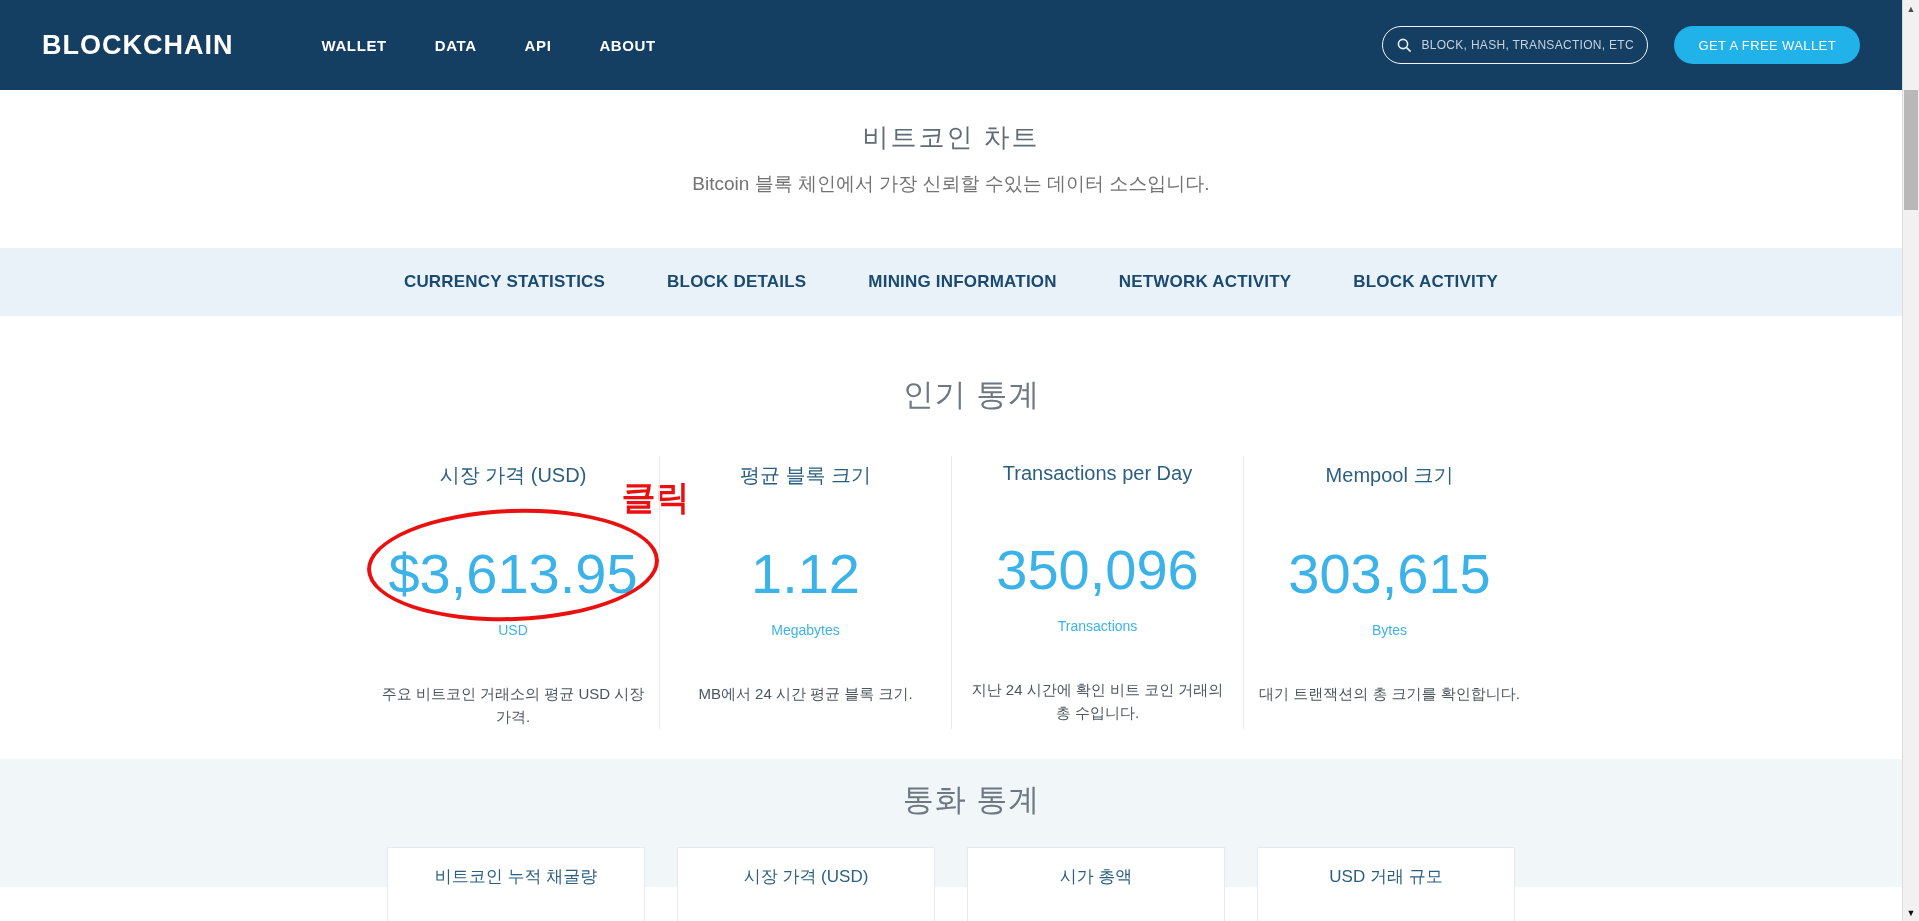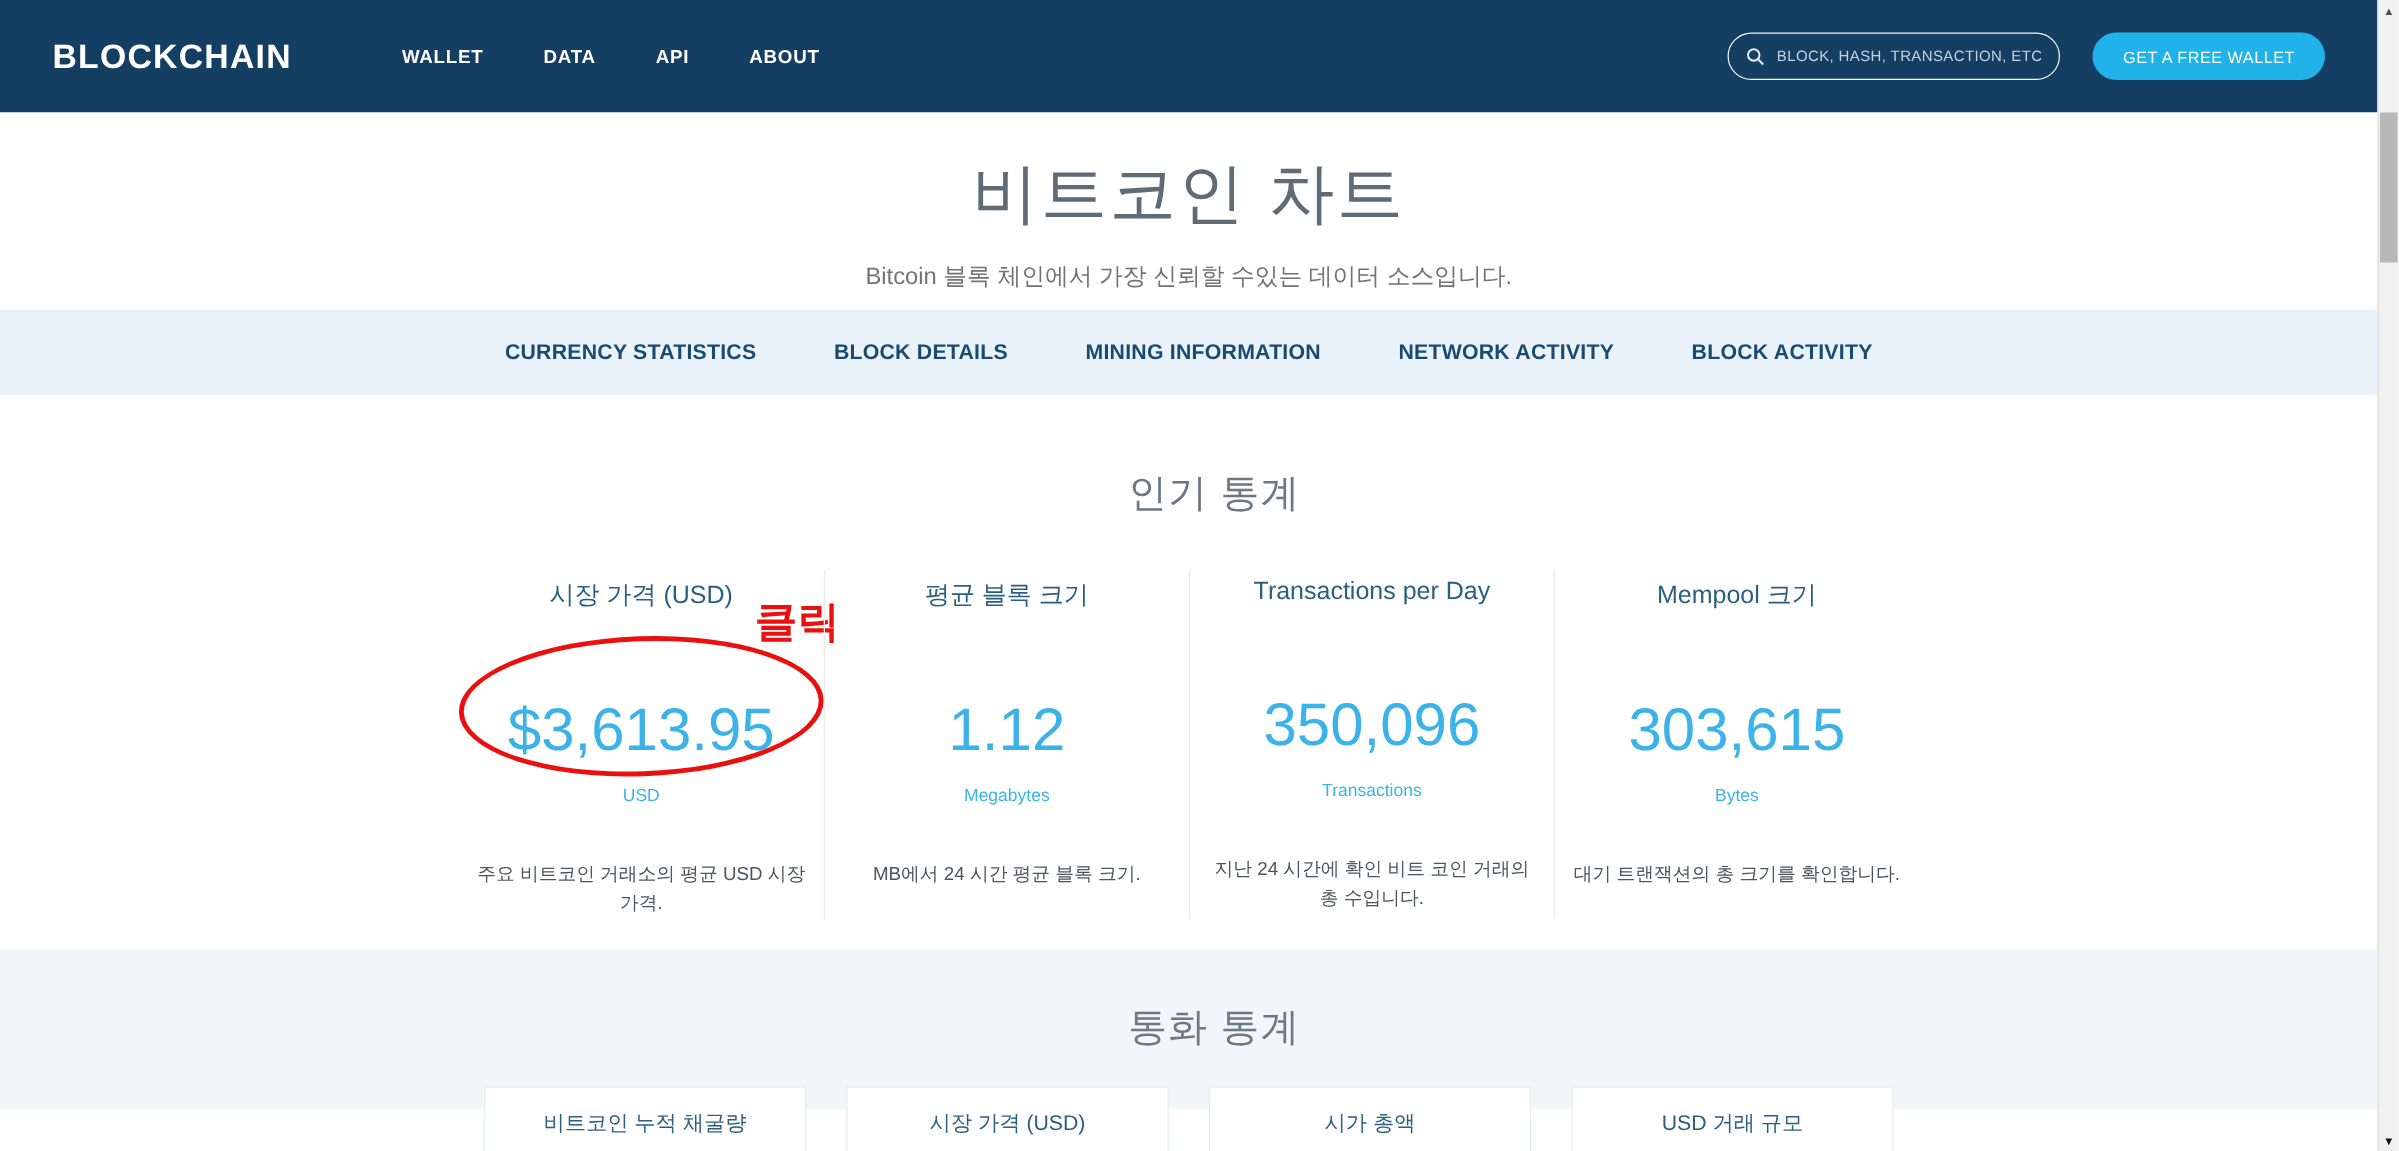--- a/index.html
+++ b/index.html
@@ -19,49 +19,49 @@
   .search-box svg { flex:0 0 auto; margin-right:9px; }
   .search-input { background:transparent; border:none; outline:none; color:#dce6ee;
                   font-size:12px; width:100%; letter-spacing:.3px; }
   .search-input::placeholder { color:#c4d2dd; opacity:1; }
   .wallet-btn { margin-left:26px; background:#20b2e8; color:#fff; font-family:inherit;
                 font-size:13px; font-weight:normal; letter-spacing:.4px; height:38px;
                 padding:0 24px; border-radius:19px; border:none; cursor:pointer; }
 
   
   .hero { height:158px; background:#fff; text-align:center; padding-top:30px; }
-  .hero-title { font-size:53px; font-weight:normal; color:#5f6b75; letter-spacing:2px; }
+  .hero-title { font-size:26px; font-weight:normal; color:#5f6b75; letter-spacing:2px; }
   .hero-subtitle { margin-top:16px; font-size:19px; color:#737373; }
 
   
   .tab-band { height:68px; background:#e9f2f8; display:flex; justify-content:center;
               align-items:center; gap:62px; }
   .tab { font-size:17px; font-weight:bold; color:#1a4a72; letter-spacing:.2px; cursor:pointer; white-space:nowrap; }
 
   
   .stats-section { background:#fff; height:443px; padding-top:58px; position:relative; }
   .section-title { text-align:center; font-size:31px; font-weight:normal; color:#6d7883; letter-spacing:1px;margin-left:41px; }
   .stats-row { display:flex; justify-content:center; margin-top:40px; }
   .stat-col { width:292px; text-align:center; padding:6px 12px 0 12px; position:relative; }
   .stat-col + .stat-col { border-left:1px solid #e9e9e9; }
   .stat-label { font-size:20px; color:#2b5f80; }
   .stat-value-wrap { position:relative; display:inline-block; margin-top:52px; }
-  .stat-value { font-size:48px; color:#3cb3e8; white-space:nowrap;margin-top:16px; }
+  .stat-value { font-size:56px; color:#3cb3e8; white-space:nowrap; }
   .stat-unit { margin-top:16px; font-size:14px; color:#3cb3e8; }
   .stat-desc { margin-top:44px; font-size:15px; color:#4c565e; line-height:1.55; }
 
   
   .annotation-ellipse { position:absolute; left:50%; top:-32px; width:292px; height:112px;
                         margin-left:-146px; border:4px solid #ea1010; border-radius:50%;
                         transform:rotate(-2deg); pointer-events:none; }
   .annotation-click { position:absolute; top:-66px; right:-52px; color:#ea1010;
                       font-size:34px; font-weight:bold; white-space:nowrap; pointer-events:none; }
 
   
-  .currency-section { background:#f1f6f9; height:128px; padding-top:42px; }
+  .currency-section { background:#f1f6f9; height:128px; padding-top:20px; }
   .cards-row { display:flex; justify-content:center; gap:32px; margin-top:26px; }
   .card { width:258px; height:84px; background:#fff; border:1px solid #e3ebf1;
           display:flex; justify-content:center; padding-top:17px;
           font-size:17px; color:#2b5f80; cursor:pointer; }
 
   
   .scrollbar { position:absolute; right:0; top:0; width:17px; height:921px;
                background:#f1f1f1; border-left:1px solid #dcdcdc; }
   .sb-btn { position:absolute; left:0; width:16px; height:17px; display:flex;
             align-items:center; justify-content:center; font-size:9px; color:#4d4d4d; cursor:pointer; }

